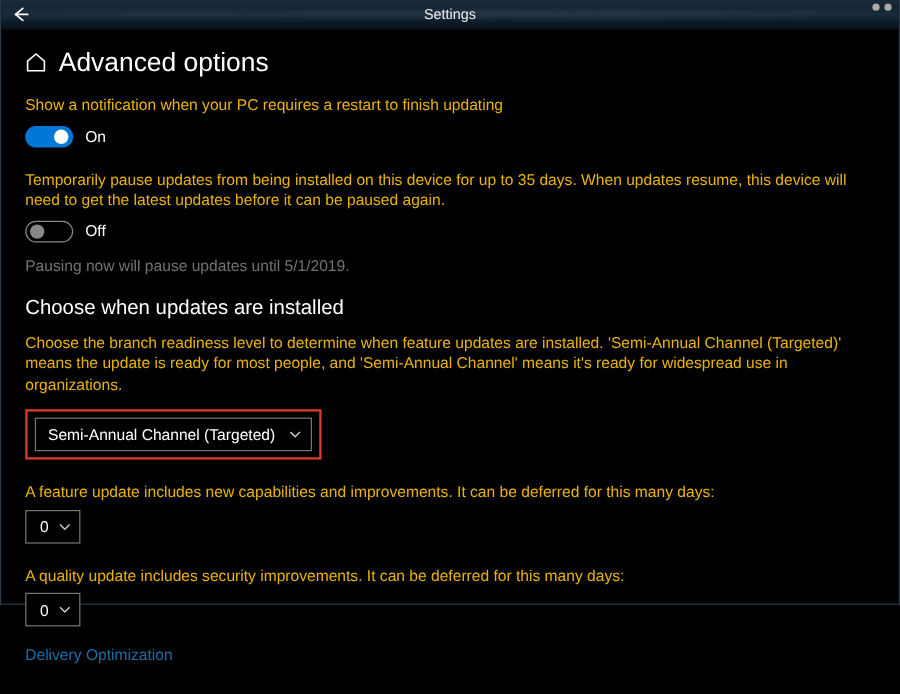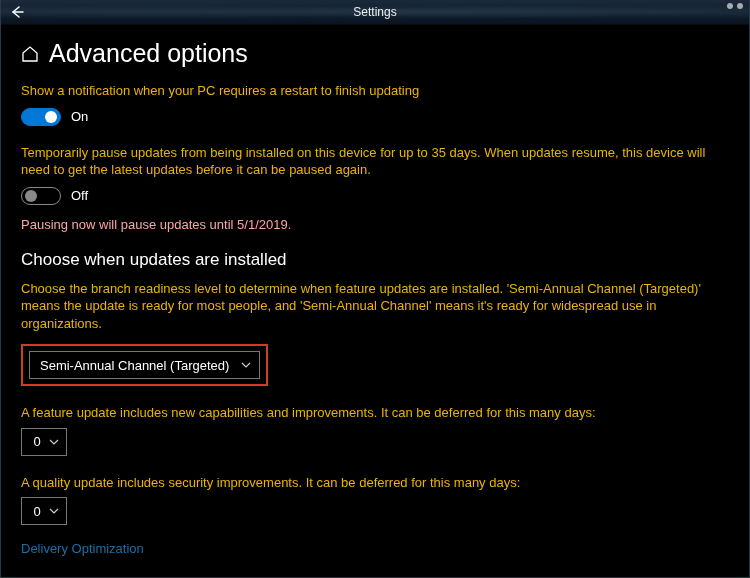--- a/index.html
+++ b/index.html
@@ -8,21 +8,21 @@
     width: 750px;
     height: 578px;
     background: #000;
     color: #fff;
     font-family: "Segoe UI", Arial, sans-serif;
     font-size: 13px;
     overflow: hidden;
   }
   .window {
     width: 750px;
-    height: 578px;
+    height: 504px;
     box-sizing: border-box;
     border: 1px solid #2a3a4a;
     border-top: none;
     background: #000;
     position: relative;
   }
   .titlebar {
     height: 24px;
     background: linear-gradient(to bottom, #1a2a3a 0%, #0a1420 100%);
     border-bottom: 1px solid #0a0a0a;
@@ -78,21 +78,21 @@
     overflow: hidden;
   }
   .page-header {
     display: flex;
     align-items: center;
     gap: 10px;
     margin-bottom: 14px;
   }
   .home-icon { width: 18px; height: 18px; display: inline-flex; align-items: center; }
   .page-title {
-    font-size: 25px;
+    font-size: 22px;
     font-weight: 400;
     color: #fff;
   }
   .setting-block { margin-bottom: 18px; }
   .setting-desc {
     font-size: 13px;
     color: #eab308;
     line-height: 1.35;
     margin: 0 0 8px 0;
     max-width: 700px;
@@ -130,21 +130,21 @@
     height: 12px;
     border-radius: 50%;
     background: #fff;
     position: absolute;
     top: 50%;
     transform: translateY(-50%);
   }
   .toggle.on .knob { right: 3px; }
   .toggle.off .knob { left: 3px; background: #888; }
   .toggle-label { font-size: 13px; color: #fff; }
-  .note { font-size: 13px; color: #fca5a5; margin-top: 12px; }
+  .note { font-size: 13px; color: #737373; margin-top: 12px; }
   .dropdown {
     display: inline-flex;
     align-items: center;
     justify-content: center;
     border: 1px solid #777;
     background: #000;
     color: #fff;
     font-size: 13px;
     height: 28px;
     box-sizing: border-box;

